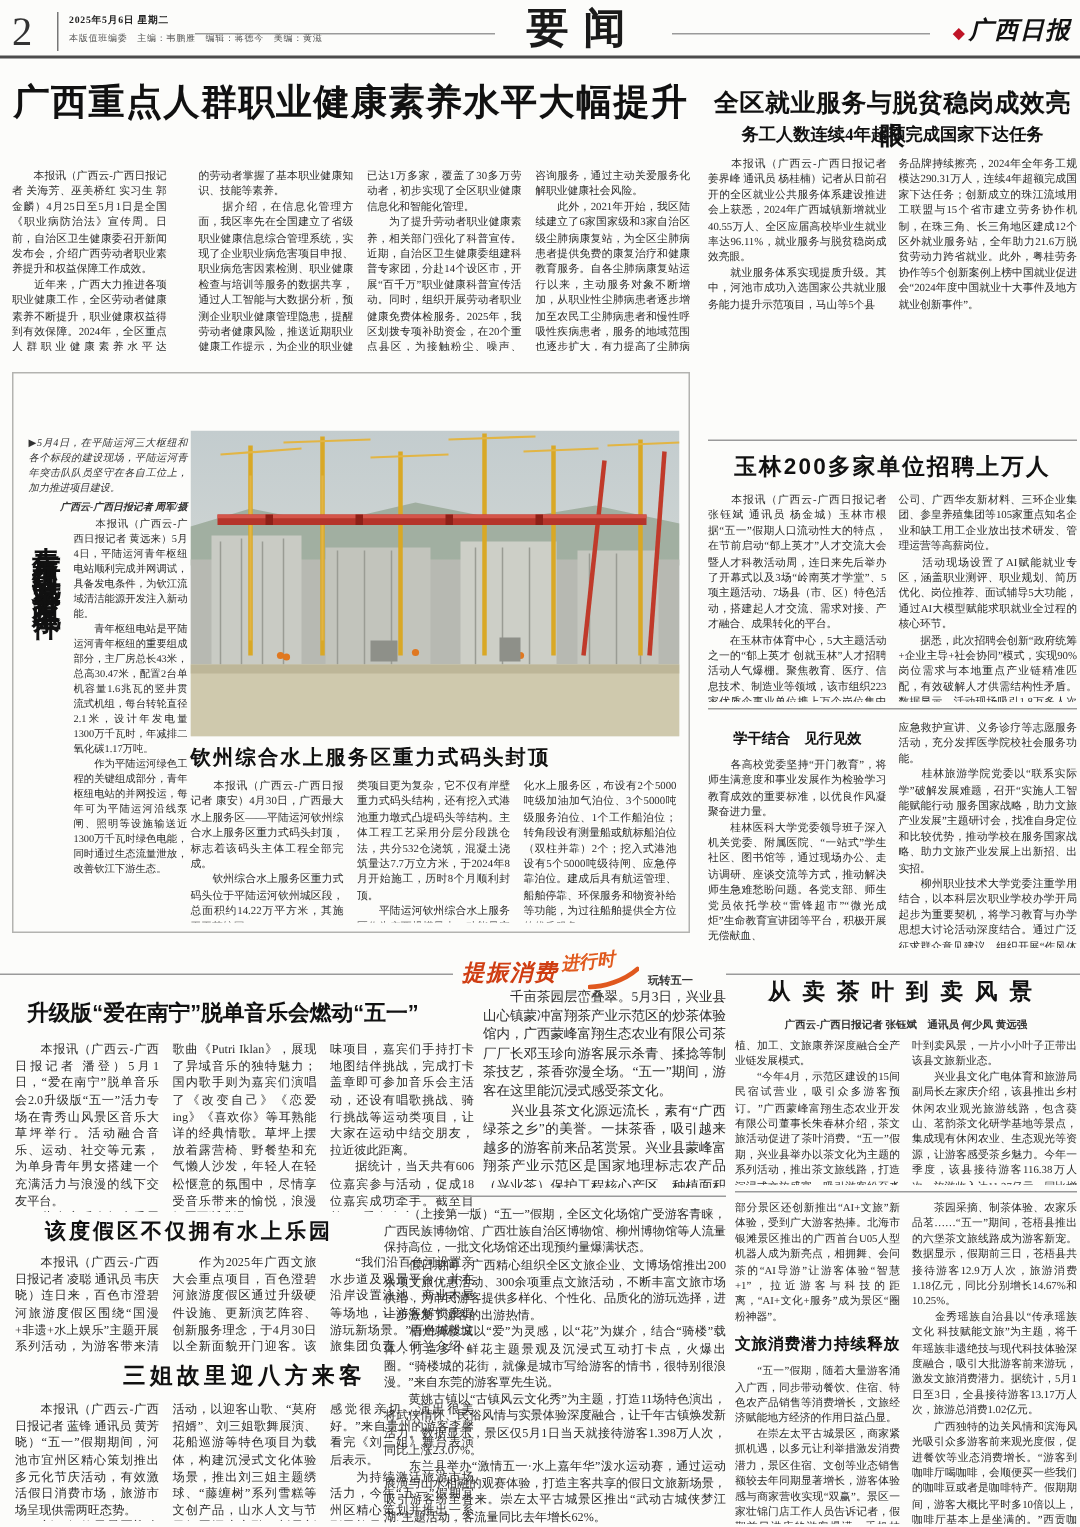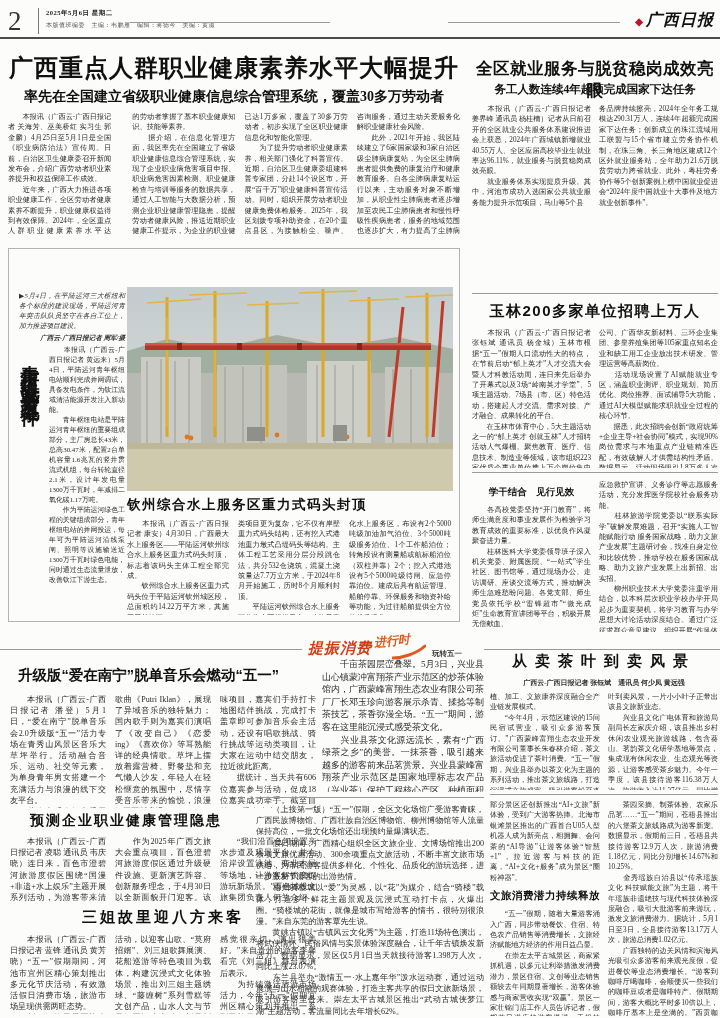--- a/index.html
+++ b/index.html
@@ -57,28 +57,28 @@
 
 <div id="paper">
 
   <div class="abs" style="left:8px; top:6px;" id="page-num">2</div>
   <div class="abs vline" style="left:38px; top:8px; height:26px;"></div>
   <div class="abs" style="left:46px; top:9px; width:220px;">
     <div id="date-line">2025年5月6日 星期二</div>
     <div id="credit-line">本版值班编委　主编：韦鹏雁　编辑：蒋德今　美编：黄滋</div>
   </div>
   <div class="abs divider" style="left:130px; top:22px; width:200px;"></div>
+  <div class="abs" style="left:334px; top:0px; width:110px; text-align:center;" id="section-title">要闻</div>
   <div class="abs divider" style="left:448px; top:22px; width:172px;"></div>
   <div class="abs" style="right:6px; top:10px;margin-left:24px;" id="masthead">
     <span class="diamond">◆</span><span>广西日报</span>
   </div>
   <div class="abs" style="left:0; top:37px; width:720px; height:2px; background:#4c4c4c;"></div>
 
   <div class="abs hl" id="lead-headline" style="left:8px; top:52px;">广西重点人群职业健康素养水平大幅提升</div>
-  <div class="abs" id="lead-subhead" style="left:8px; top:88px;">率先在全国建立省级职业健康信息综合管理系统，覆盖30多万劳动者</div>
   <div class="abs cols" style="left:8px; top:112px; width:452px; height:122px; gap:9px;">
     <div class="body-text" style="width:106px; height:122px;">　　本报讯（广西云-广西日报记者 关海芳、巫美桥红 实习生 郭金麟）4月25日至5月1日是全国《职业病防治法》宣传周。日前，自治区卫生健康委召开新闻发布会，介绍广西劳动者职业素养提升和权益保障工作成效。
 　　近年来，广西大力推进各项职业健康工作，全区劳动者健康素养不断提升，职业健康权益得到有效保障。2024年，全区重点人群职业健康素养水平达56.3%，连续3年大幅增长。即在矿山、冶金、建材、化工等职业病危害因素严重的行业劳动者中，56.3%</div>
     <div class="body-text" style="width:106px; height:122px;margin-left:12px;">的劳动者掌握了基本职业健康知识、技能等素养。
 　　据介绍，在信息化管理方面，我区率先在全国建立了省级职业健康信息综合管理系统，实现了企业职业病危害项目申报、职业病危害因素检测、职业健康检查与培训等服务的数据共享，通过人工智能与大数据分析，预测企业职业健康管理隐患，提醒劳动者健康风险，推送近期职业健康工作提示，为企业的职业健康管理提供便利。自2024年10月该系统投入运行以来，累计注册企业、机构数量</div>
     <div class="body-text" style="width:106px; height:122px;">已达1万多家，覆盖了30多万劳动者，初步实现了全区职业健康信息化和智能化管理。
 　　为了提升劳动者职业健康素养，相关部门强化了科普宣传。近期，自治区卫生健康委组建科普专家团，分赴14个设区市，开展“百千万”职业健康科普宣传活动。同时，组织开展劳动者职业健康免费体检服务。2025年，我区划拨专项补助资金，在20个重点县区，为接触粉尘、噪声、铅、苯等高危因素的劳动者进行免费职业健康检查，筛查高危患者并提供健康管理</div>
     <div class="body-text" style="width:106px; height:122px;">咨询服务，通过主动关爱服务化解职业健康社会风险。
 　　此外，2021年开始，我区陆续建立了6家国家级和3家自治区级尘肺病康复站，为全区尘肺病患者提供免费的康复治疗和健康教育服务。自各尘肺病康复站运行以来，主动服务对象不断增加，从职业性尘肺病患者逐步增加至农民工尘肺病患者和慢性呼吸性疾病患者，服务的地域范围也逐步扩大，有力提高了尘肺病患者以及相关慢性呼吸性疾病患者的生存质量。</div>
   </div>
@@ -226,21 +226,21 @@
   <div class="abs hl h-bottom" style="left:18px; top:666px; width:300px; white-space:nowrap;">升级版“爱在南宁”脱单音乐会燃动“五一”</div>
   <div class="abs cols" style="left:10px; top:694px; width:306px; height:114px; gap:9px;">
     <div class="body-text body-8" style="width:96px; height:114px;">　　本报讯（广西云-广西日报记者 潘登）5月1日，“爱在南宁”脱单音乐会2.0升级版“五一”活力专场在青秀山风景区音乐大草坪举行。活动融合音乐、运动、社交等元素，为单身青年男女搭建一个充满活力与浪漫的线下交友平台。
 　　此次音乐会舞台采用户外露营风格搭建，东盟国家歌手与中国音乐人齐聚一堂，用歌声传递情感。印尼歌手爱优米带来了印尼语流行</div>
     <div class="body-text body-8" style="width:96px; height:114px;">歌曲《Putri Iklan》，展现了异域音乐的独特魅力；国内歌手则为嘉宾们演唱了《改变自己》《恋爱ing》《喜欢你》等耳熟能详的经典情歌。草坪上摆放着露营椅、野餐垫和充气懒人沙发，年轻人在轻松惬意的氛围中，尽情享受音乐带来的愉悦，浪漫氛围不断升温。
 　　在互动环节，运动挑战打卡区设置了“音符弓弦·丘比特交响”“旋律花语·甜蜜交友站”等6个趣</div>
     <div class="body-text body-8" style="width:96px; height:114px;">味项目，嘉宾们手持打卡地图结伴挑战，完成打卡盖章即可参加音乐会主活动，还设有唱歌挑战、骑行挑战等运动类项目，让大家在运动中结交朋友，拉近彼此距离。
 　　据统计，当天共有606位嘉宾参与活动，促成18位嘉宾成功牵手。截至目前，“爱在南宁”脱单音乐会已成功举办27场，吸引2万多人次参与。</div>
   </div>
 
-  <div class="abs hl" style="left:30px; top:812px; width:260px; font-size:14px; letter-spacing:2px;">预测企业职业健康管理隐患</div>
+  <div class="abs hl" style="left:30px; top:812px; width:260px; font-size:14px; letter-spacing:2px;">该度假区不仅拥有水上乐园</div>
   <div class="abs cols" style="left:10px; top:836px; width:306px; height:68px; gap:9px;">
     <div class="body-text body-8" style="width:96px; height:68px;">　　本报讯（广西云-广西日报记者 凌聪 通讯员 韦庆晓）连日来，百色市澄碧河旅游度假区围绕“国漫+非遗+水上娱乐”主题开展系列活动，为游客带来清凉体验。5月5日，在度假区澄碧水上乐园里的“莉娅水镇”，嬉水上岸的国漫人物“陆仙人”与亲子家庭戏水打闹，欢笑声、呐喊声此起彼伏。</div>
     <div class="body-text body-8" style="width:96px; height:68px;">　　作为2025年广西文旅大会重点项目，百色澄碧河旅游度假区通过升级硬件设施、更新演艺阵容、创新服务理念，于4月30日以全新面貌开门迎客。该度假区不仅拥有水上乐园，还集合商业街、度假酒店、特色餐厅、康养温泉、野趣露营花园等多元业态，满足游客“吃住行游购娱”一站式需求。</div>
     <div class="body-text body-8" style="width:96px; height:68px;">　　“我们沿百色河设置亲水步道及观景平台，并在沿岸设置泳池、商业木屋等场地，让游客解锁度假游玩新场景。”百色城投文旅集团负责人何兰介绍，游客还可联动游览百色起义纪念馆、中国工农红军第七军军部旧址（粤东会馆）、百色起义英雄雕塑园等，追寻红色足迹。</div>
   </div>
 
   <div class="abs hl" style="left:10px; top:908px; width:306px; font-size:15px; letter-spacing:3px; text-align:center;">三姐故里迎八方来客</div>
   <div class="abs cols" style="left:10px; top:934px; width:306px; height:80px; gap:9px;">
     <div class="body-text body-8" style="width:96px; height:80px;">　　本报讯（广西云-广西日报记者 蓝锋 通讯员 黄芳晓）“五一”假期期间，河池市宜州区精心策划推出多元化节庆活动，有效激活假日消费市场，旅游市场呈现供需两旺态势。
 　　刘三姐故里景区迎来客流高峰，景区开展主题为“‘五一’寻梦刘三姐，藤缠树间唱山歌”的系列</div>

